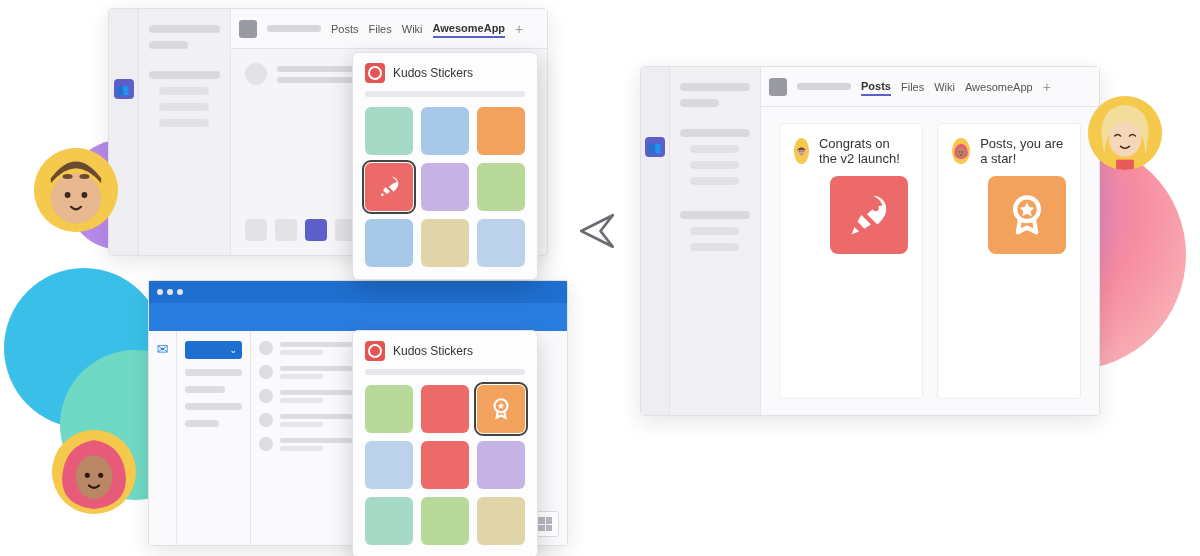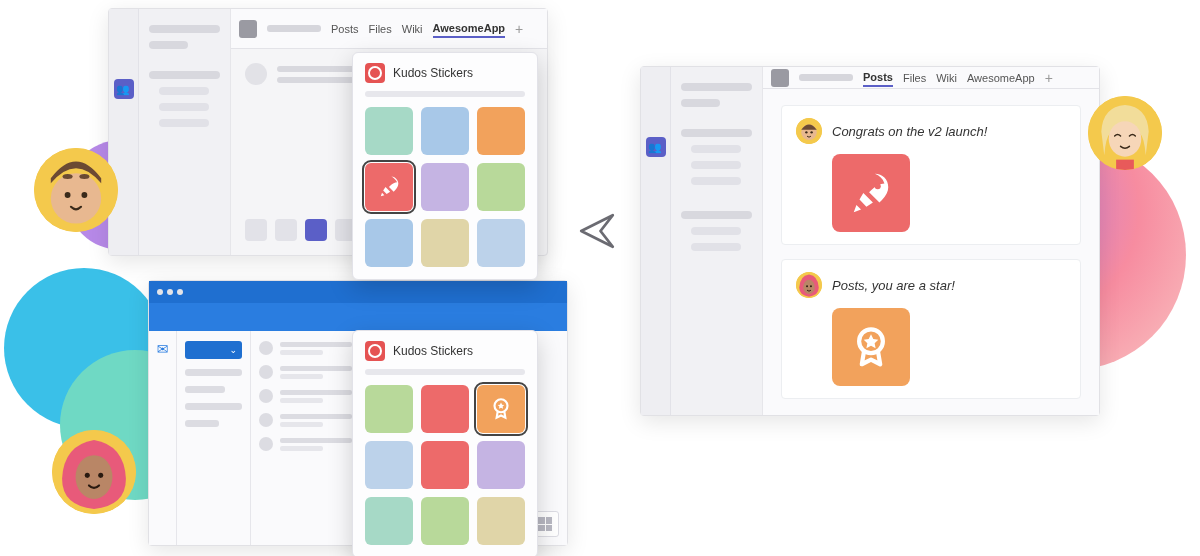--- a/index.html
+++ b/index.html
@@ -139,21 +139,21 @@
     display:flex; align-items:center; gap:6px; padding:0 6px;
   }
   .ol-sendbtn { width:58px; height:16px; background:#1f6fd0; border-radius:2px; display:flex; align-items:center; }
   .ol-sendbtn .div { width:16px; height:100%; border-left:1px solid rgba(255,255,255,.4); margin-left:auto; display:flex; align-items:center; justify-content:center; color:#fff; font-size:8px; }
   .ol-cph { flex:1; height:7px; background:#e5e5ea; border-radius:3px; }
   .ol-grid-btn { width:14px; height:14px; display:grid; grid-template-columns:1fr 1fr; grid-template-rows:1fr 1fr; gap:1px; }
   .ol-grid-btn span { background:#b8b8c2; }
 
   
   .win3 { top: 66px; left: 640px; width: 460px; height: 350px; display:flex; }
-  .win3 .body { flex:1; padding: 16px 18px; display:flex; flex-direction:column; gap:14px; background:#fafafc;font-style:italic; }
+  .win3 .body { flex:1; padding: 16px 18px; display:flex; gap:14px; background:#fafafc; }
   .post { background:#fff; border:1px solid #eceef1; border-radius:4px; padding:12px 14px; }
   .post-head { display:flex; align-items:center; gap:10px; margin-bottom:10px; }
   .post-av { width:26px; height:26px; border-radius:50%; display:flex; align-items:center; justify-content:center; overflow:hidden; }
   .post-text { font-size:13px; color:#333; }
   .post-sticker { width:78px; height:78px; border-radius:8px; margin-left:36px; display:flex; align-items:center; justify-content:center; }
 
   
   .send-arrow {
     position:absolute; top: 210px; left: 576px; z-index:30;
     color:#6b6b72;

